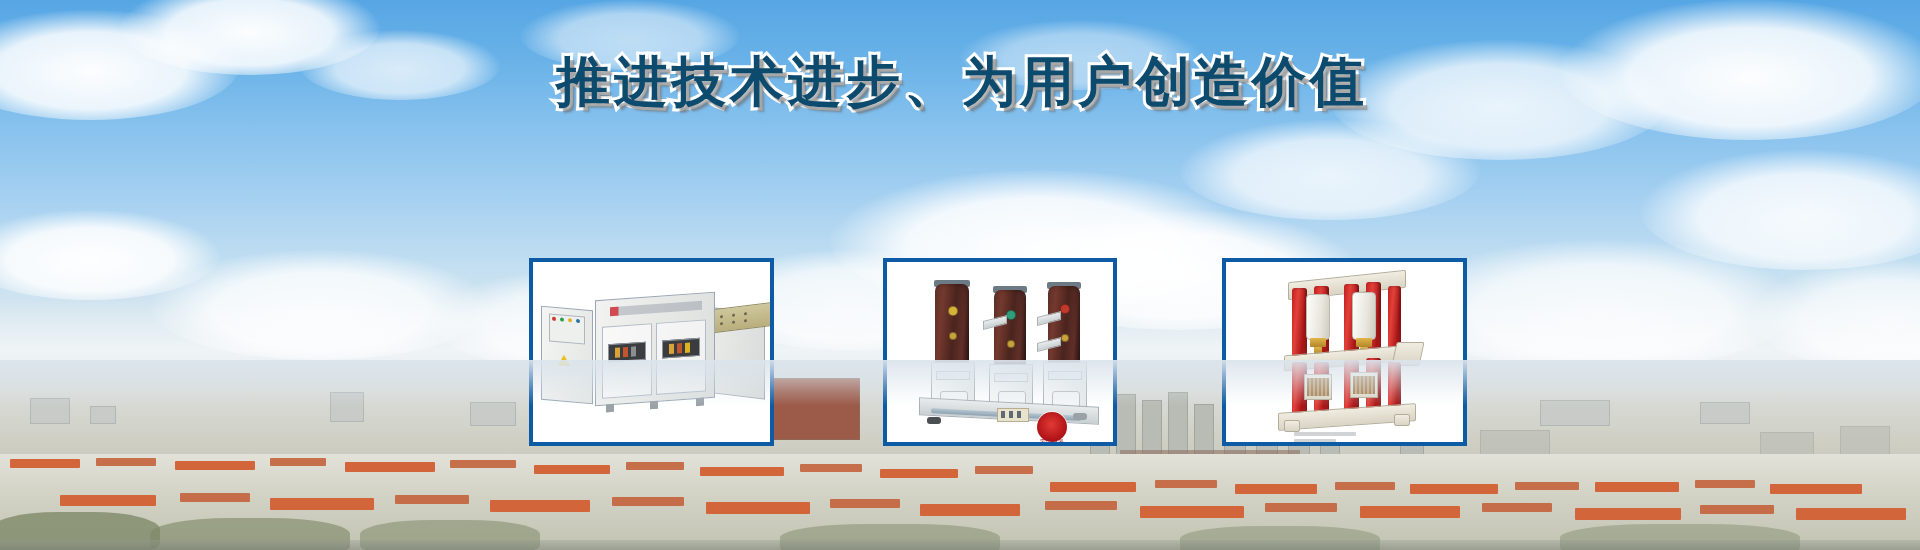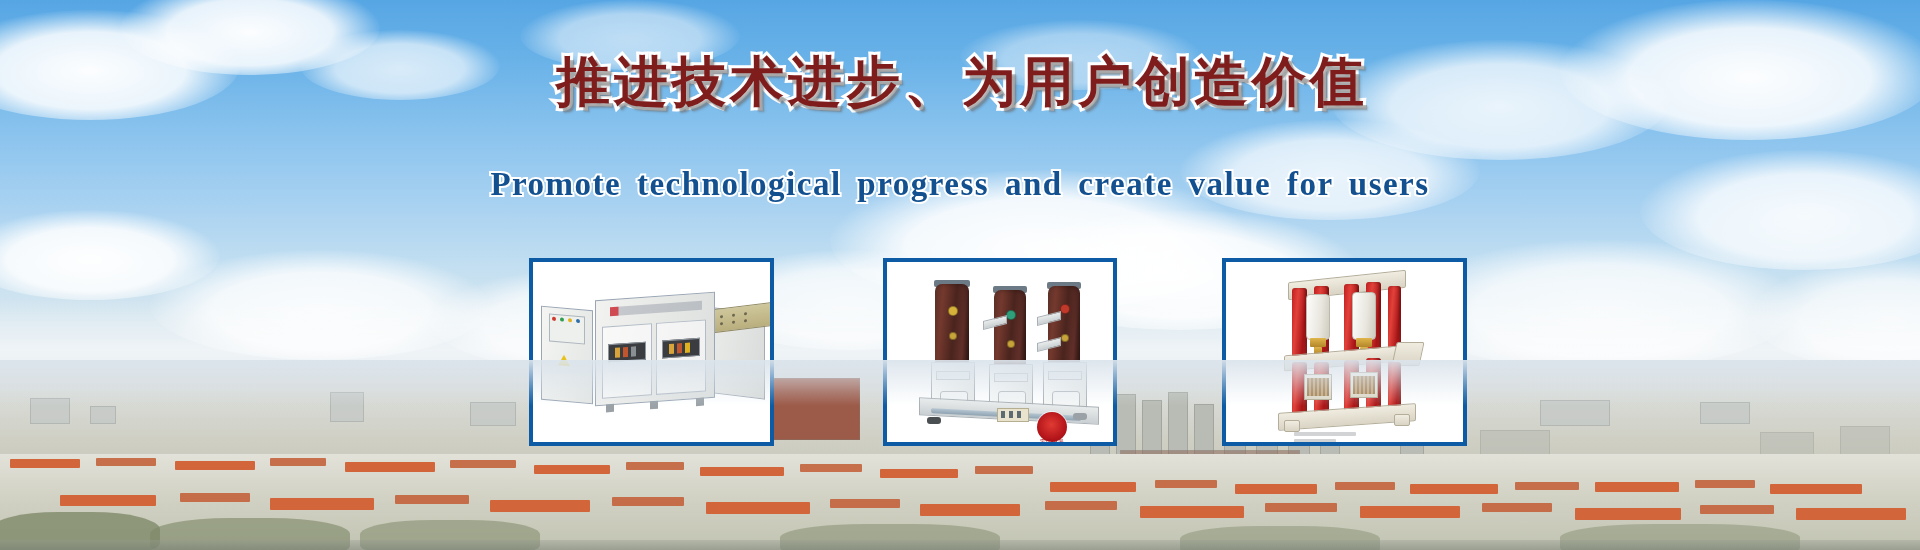--- a/index.html
+++ b/index.html
@@ -72,21 +72,21 @@
 
   
   .headline{
     position:absolute;
     left:4px;right:0;top:46px;
     text-align:center;
     font-family:"DejaVu Sans", sans-serif;
     font-weight:bold;
     font-size:54px;
     letter-spacing:4px;
-    color:#7f1d1d;
+    color:#0c4a6e;
     -webkit-text-stroke:6px #ffffff;
     paint-order:stroke fill;
     text-shadow:
        4px 4px 0 rgba(120,120,120,.45),
        5px 5px 2px rgba(90,90,90,.30);
     white-space:nowrap;
     z-index:30;
   }
   .subtitle{
     position:absolute;
@@ -251,21 +251,20 @@
     <div class="cloud" style="left:1640px; top:150px; width:330px; height:120px; opacity:.9;"></div>
     <div class="cloud" style="left:1400px; top:240px; width:400px; height:130px; opacity:.85;"></div>
     <div class="cloud" style="left:1750px; top:260px; width:280px; height:110px; opacity:.8;"></div>
     <div class="cloud" style="left:520px;  top:0px;   width:220px; height:70px;  opacity:.6;"></div>
     <div class="cloud" style="left:960px;  top:20px;  width:240px; height:70px;  opacity:.5;"></div>
     <div class="haze" style="top:300px;height:110px;"></div>
   </div>
 
   <div class="headline">推进技术进步、为用户创造价值</div>
 
-  <div class="subtitle">Promote technological progress and create value for users</div>
 
   <div class="city">
     <div class="city-base"></div>
 
     <div class="tower far" style="left:30px;  bottom:126px; width:40px; height:26px;"></div>
     <div class="tower far" style="left:90px;  bottom:126px; width:26px; height:18px;"></div>
     <div class="tower far" style="left:330px; bottom:128px; width:34px; height:30px;"></div>
     <div class="tower far" style="left:470px; bottom:124px; width:46px; height:24px;"></div>
     <div class="tower red" style="left:700px; bottom:110px; width:160px; height:62px;"></div>
     <div class="tower far" style="left:900px; bottom:126px; width:60px; height:22px;"></div>

